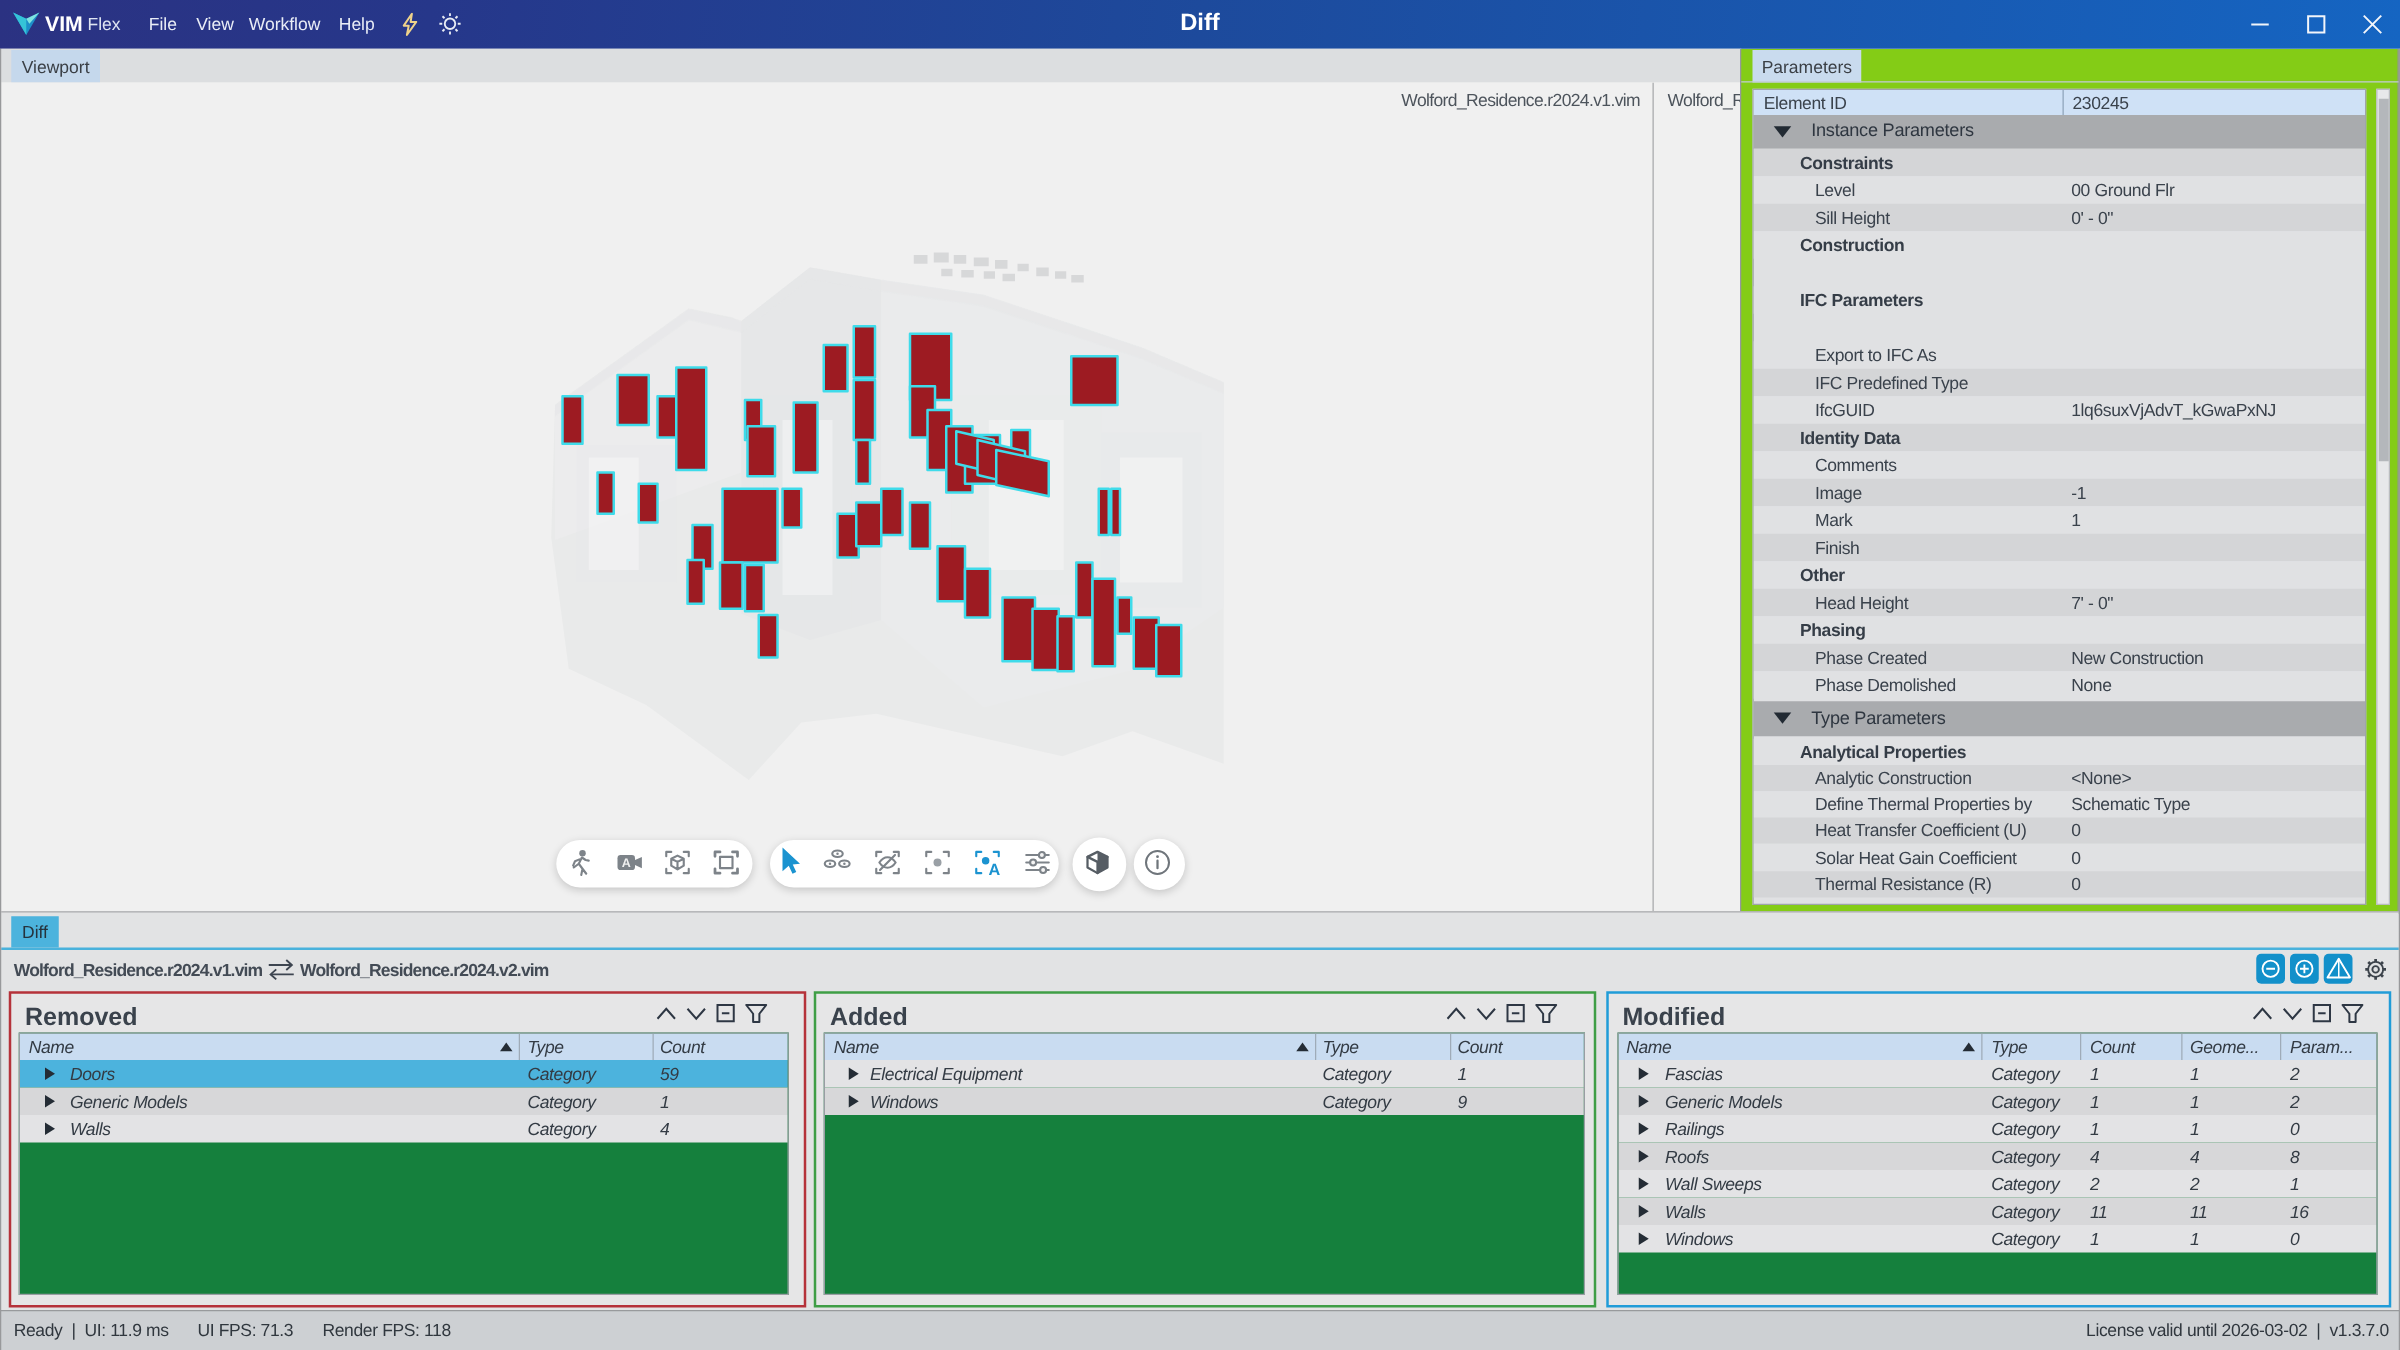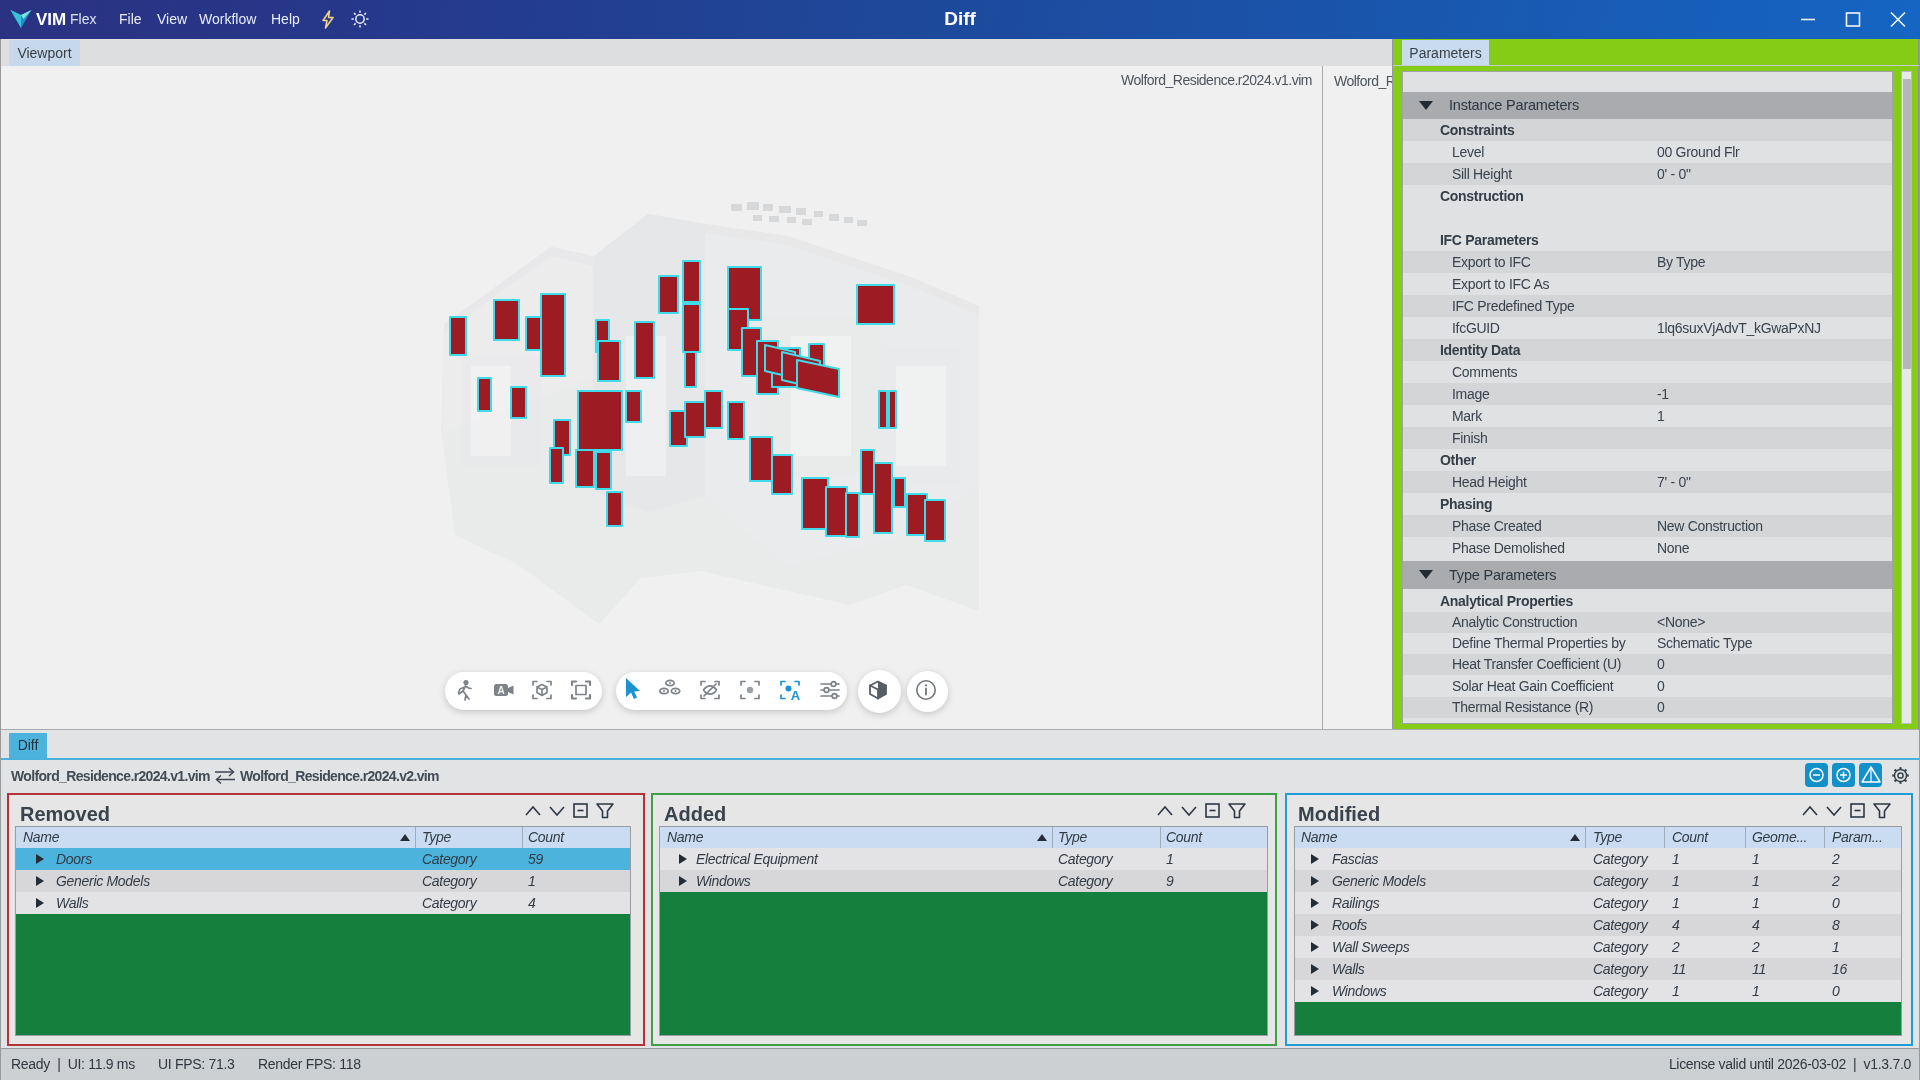--- a/index.html
+++ b/index.html
@@ -274,44 +274,45 @@
           <line x1="11" y1="9.5" x2="11" y2="15.5" stroke-width="1.8"></line>
           <circle cx="11" cy="6.3" r="1.1" fill="#6f757b" stroke="none"></circle>
         </g>
     </g>
   </svg>
 </div>
 <div class="abs" id="rpanel">
   <div id="ptab">Parameters</div>
   <div id="ptabline"></div>
   <div id="ptable">
+    <div class="pr" style="top:0;height:20px;line-height:20px;background:#cfe1f6;">
+      <span style="position:absolute;left:8px;">Element ID</span>
+      <span style="position:absolute;left:247px;top:0;bottom:0;width:1px;background:#8fa4ba;"></span>
+      <span class="vl" style="left:255px;">230245</span>
+    </div>
     <div class="phead" style="top:20px;height:27px;line-height:27px;">
         <span class="tri"></span>
         <span class="tx">Instance Parameters</span>
       </div>
     <div class="pr d" style="top:47px;">
         <span class="nmc">Constraints</span>
       </div>
     <div class="pr l" style="top:69px;">
         <span class="nm">Level</span>
         <span class="vl">00 Ground Flr</span>
       </div>
     <div class="pr d" style="top:91px;">
         <span class="nm">Sill Height</span>
         <span class="vl">0' - 0"</span>
       </div>
     <div class="pr l" style="top:113px;">
         <span class="nmc">Construction</span>
       </div>
     <div class="pr l" style="top:157px;">
         <span class="nmc">IFC Parameters</span>
-      </div>
-    <div class="pr d" style="top:179px;">
-        <span class="nm">Export to IFC</span>
-        <span class="vl">By Type</span>
       </div>
     <div class="pr l" style="top:201px;">
         <span class="nm">Export to IFC As</span>
       </div>
     <div class="pr d" style="top:223px;">
         <span class="nm">IFC Predefined Type</span>
       </div>
     <div class="pr l" style="top:245px;">
         <span class="nm">IfcGUID</span>
         <span class="vl">1lq6suxVjAdvT_kGwaPxNJ</span>

